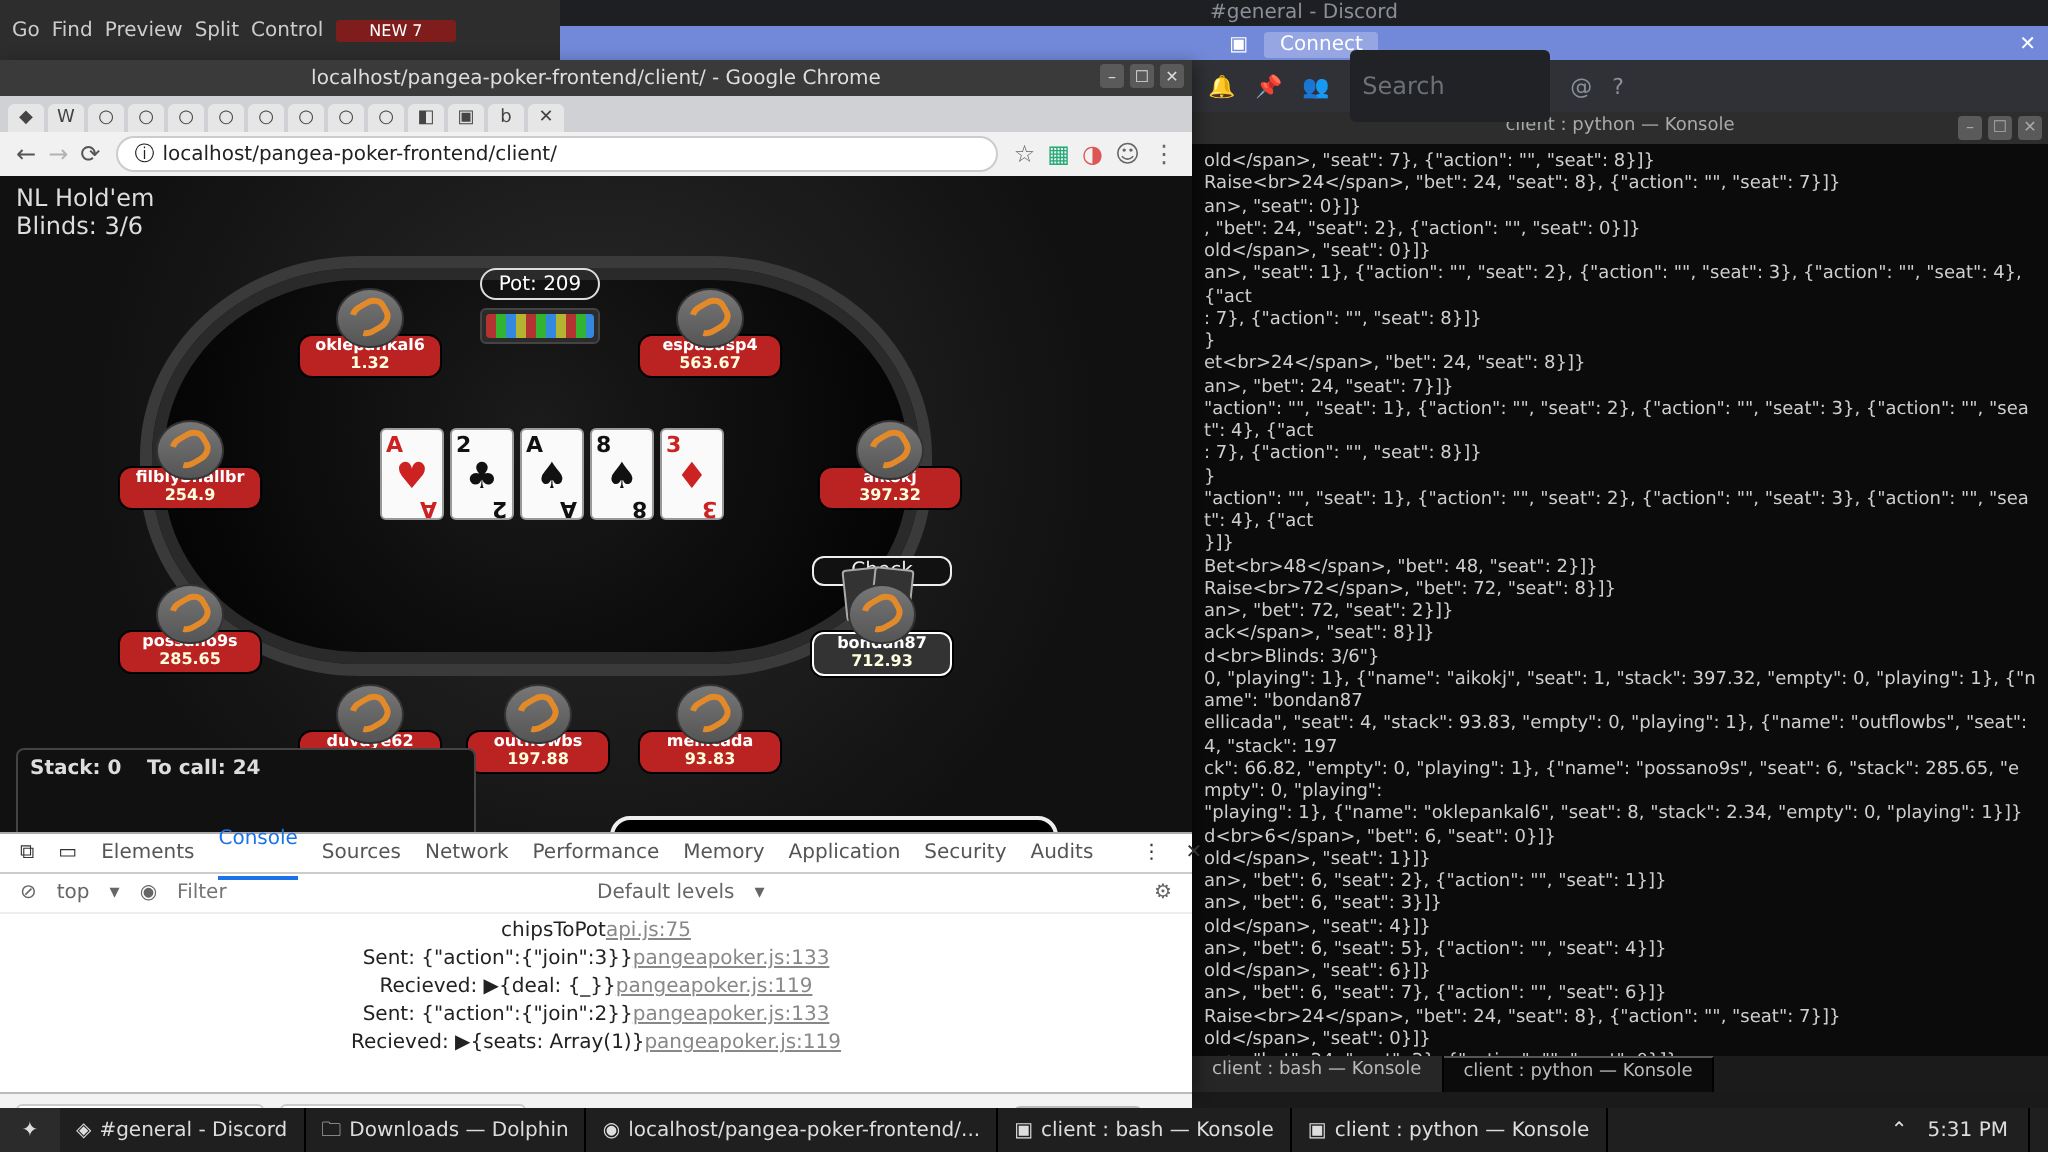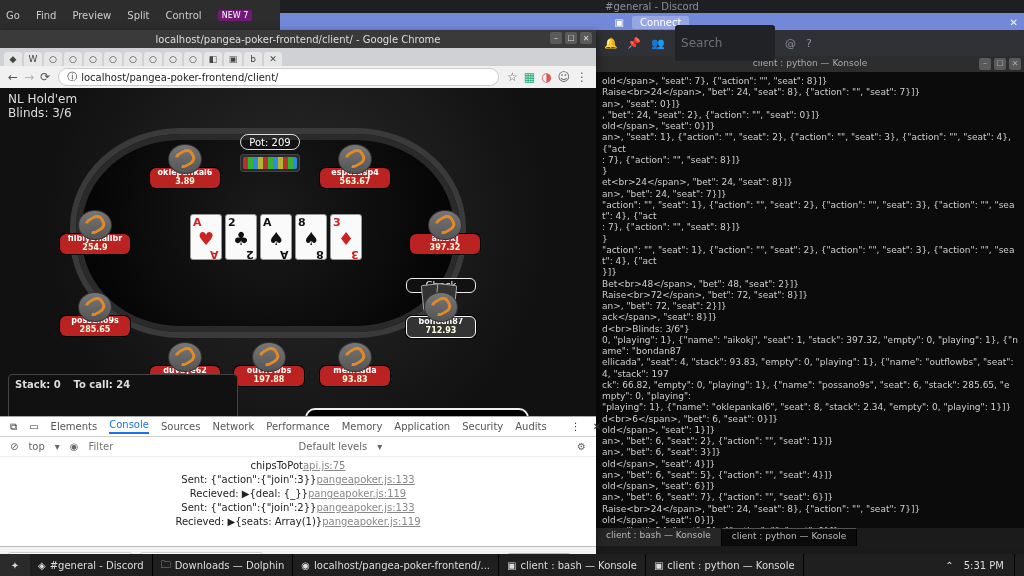--- a/index.html
+++ b/index.html
@@ -1,20 +1,20 @@
 <!DOCTYPE html>
 <html><head>
 <meta charset="utf-8">
 <style>
   * { box-sizing: border-box; margin: 0; padding: 0; font-family: "DejaVu Sans", "Ubuntu", Arial, sans-serif; }
   body { width: 1024px; height: 576px; background: #1a1a1a; overflow: hidden; position: relative; font-size: 11px; color: #ddd; }
 
   
   .top-strip { position: absolute; top: 0; left: 0; width: 1024px; height: 30px; background: #2d2d2d; display: flex; }
-  .top-left { width: 280px; height: 100%; display: flex; align-items: center; gap: 16px; padding: 0 6px; color: #ccc; font-size: 10px; }
+  .top-left { width: 280px; height: 100%; display: flex; align-items: center; gap: 6px; padding: 0 6px; color: #ccc; font-size: 10px; }
   .top-disc { flex: 1; background: #26272b; color: #ccc; }
   .disc-title { text-align: center; font-size: 10px; color: #8b8f98; padding: 1px 0; background: #1e1f23; }
   .disc-bar { height: 18px; background: #7289da; color: #fff; display: flex; align-items: center; justify-content: center; gap: 8px; font-size: 10px; position: relative; }
   .disc-bar .connect { background: rgba(255,255,255,0.25); padding: 1px 8px; border-radius: 2px; }
   .disc-bar .close { position: absolute; right: 6px; color: #fff; }
 
   
   .disc-toolbar { position: absolute; top: 30px; left: 596px; right: 0; height: 26px; background: #2f3136; display: flex; align-items: center; gap: 10px; padding: 0 8px; color: #8b8f98; z-index: 2; }
   .disc-search { background: #202225; border-radius: 3px; height: 36px; width: 100px; display: flex; align-items: center; padding: 0 6px; color: #6d7078; font-size: 12px; }
 
@@ -67,21 +67,21 @@
   .chat-top { color: #ddd; font-size: 10px; padding: 4px 6px; }
   .chat-body { flex: 1; }
 
   .join-prompt { flex: 1; display: flex; align-items: center; justify-content: center; }
   .join-box { border: 2px solid #eee; background: #000; border-radius: 10px; padding: 12px 16px; color: #fff; font-size: 12px; }
 
   
   .devtools { position: absolute; left: 0; bottom: 0; right: 0; height: 130px; background: #fff; color: #333; border-top: 1px solid #aaa; display: flex; flex-direction: column; font-size: 10px; }
   .dt-tabs { height: 20px; display: flex; align-items: center; gap: 12px; padding: 0 10px; border-bottom: 1px solid #ccc; }
   .dt-tabs .t { color: #555; }
-  .dt-tabs .t.active { color: #1a73e8; border-bottom: 2px solid #1a73e8; padding-bottom: 2px; }
+  .dt-tabs .t.active { color: #1a73e8; border-bottom: 2px solid #1a73e8; padding-bottom: 13px; }
   .dt-tabs .sp { flex: 1; }
   .dt-filter { height: 20px; display: flex; align-items: center; gap: 10px; padding: 0 10px; border-bottom: 1px solid #eee; color: #666; }
   .dt-filter input { border: none; outline: none; font-size: 10px; flex: 0 0 200px; }
   .dt-body { flex: 1; overflow: hidden; padding: 2px 10px; font-family: Menlo, monospace; }
   .dt-body .ln { display: flex; justify-content: center; color: #222; line-height: 1.4; }
   .dt-body .src { color: #888; text-decoration: underline; }
 
   
   .konsole { position: absolute; left: 596px; top: 56px; right: 0; bottom: 30px; background: #0b0b0b; color: #cfcfcf; font-family: "DejaVu Sans Mono", monospace; font-size: 9px; line-height: 1.25; overflow: hidden; }
   .konsole-title { height: 16px; background: #2d2d2d; color: #aaa; font-size: 9px; display: flex; align-items: center; justify-content: center; position: relative; }
@@ -108,21 +108,21 @@
 </head>
 <body>
 
 <div class="top-strip">
   <div class="top-left">
     <span>Go</span>
     <span>Find</span>
     <span>Preview</span>
     <span>Split</span>
     <span>Control</span>
-    <span style="background:#701a75;color:#fff;padding:1px 4px;border-radius:2px;font-size:8px">NEW 7</span>
+    <span style="background:#7f1d1d;color:#fff;padding:1px 17px;border-radius:2px;font-size:8px">NEW 7</span>
   </div>
   <div class="top-disc">
     <div class="disc-title">#general - Discord</div>
     <div class="disc-bar">
       <span>▣</span>
       <span class="connect">Connect</span>
       <span class="close">✕</span>
     </div>
   </div>
 </div>
@@ -217,21 +217,21 @@
           <span class="s">♦</span>
           <span class="rb">3</span>
         </div>
       </div>
 
     <div id="seats">
         <div class="seat" style="left: 150px; top: 56px;">
           <div class="disc"></div>
           <div class="tag">
             <div class="nm">oklepankal6</div>
-            <div class="st">3.89</div>
+            <div class="st">1.32</div>
           </div>
         </div>
         <div class="seat" style="left: 320px; top: 56px;">
           <div class="disc"></div>
           <div class="tag">
             <div class="nm">espasasp4</div>
             <div class="st">563.67</div>
           </div>
         </div>
         <div class="seat" style="left: 410px; top: 122px;">

